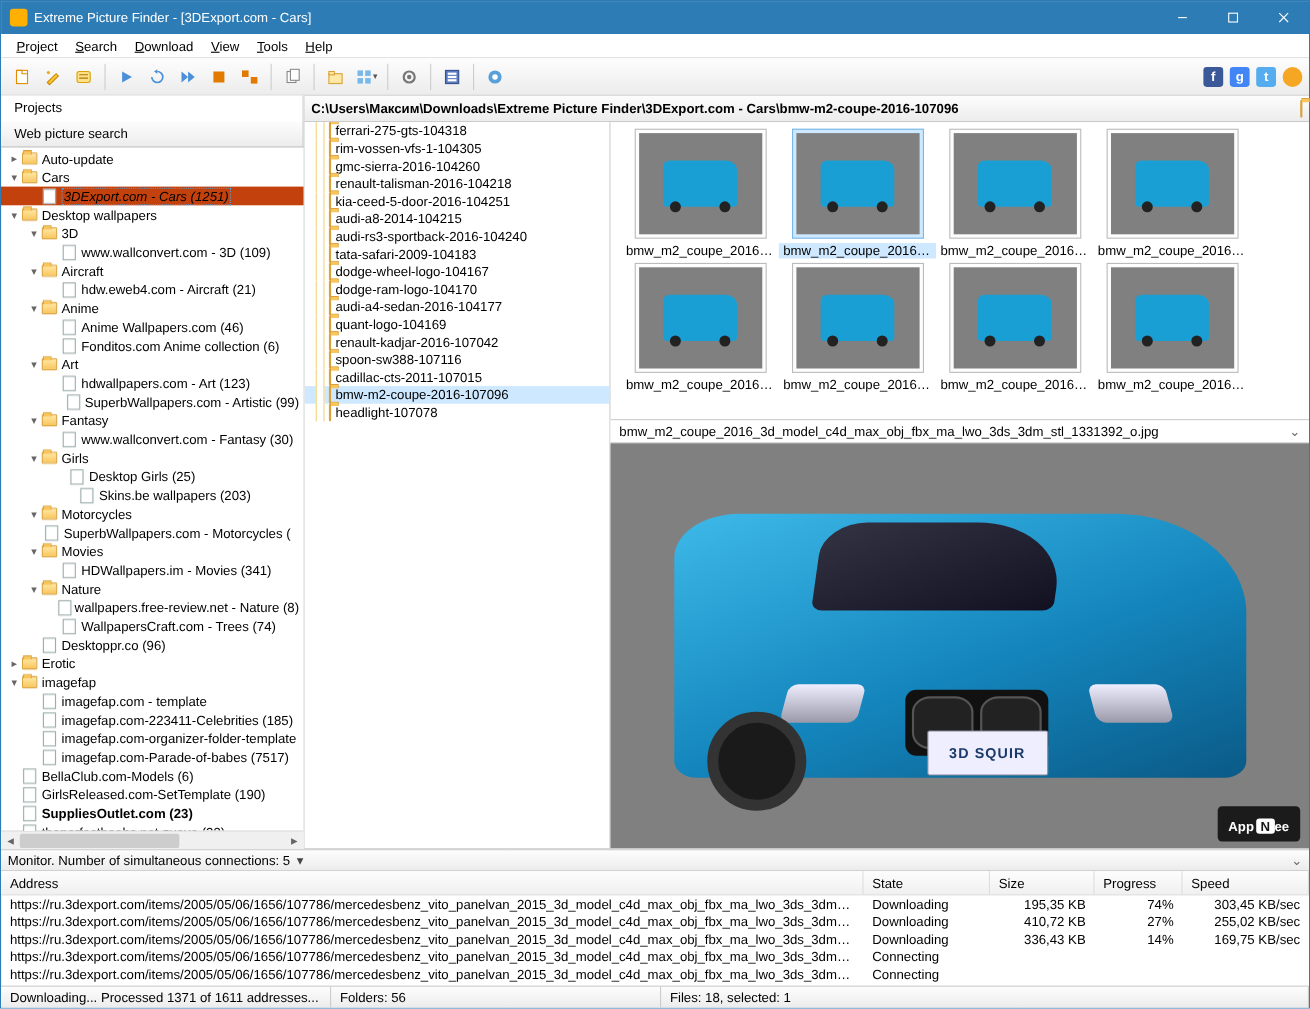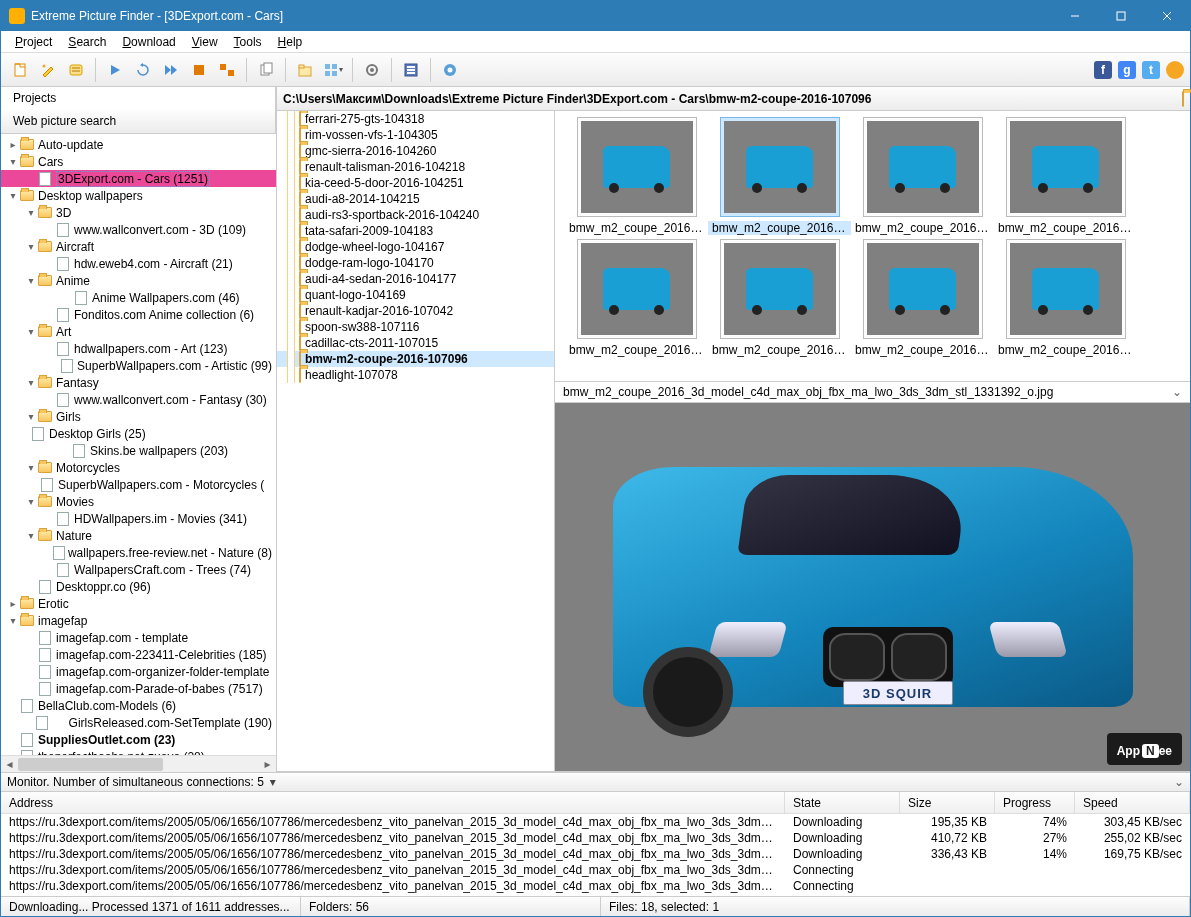--- a/index.html
+++ b/index.html
@@ -21,34 +21,34 @@
 .body { flex: 1; display: flex; min-height: 0; }
 .left { width: 276px; display: flex; flex-direction: column; border-right: 1px solid #ccc; }
 .tabs { display: flex; background: linear-gradient(#fdfdfd,#ececec); border-bottom: 1px solid #ccc; flex-direction: column; }
 .tab { padding: 4px 12px 5px; border-right: 1px solid #ccc; background:#fff; border-bottom:1px solid #fff; margin-bottom:-1px;}
 .tab.inactive { background: linear-gradient(#fdfdfd,#ececec); border-bottom:1px solid #ccc;}
 .tree { flex: 1; overflow: auto; padding: 2px 0; }
 .tn { display: flex; align-items: center; height: 17px; padding-right: 4px; white-space: nowrap; }
 .tn .ex { width: 12px; text-align: center; color: #666; font-size: 10px; cursor: pointer; }
 .tn .fi { width: 16px; height: 14px; margin-right: 3px; display:inline-flex; align-items:center; justify-content:center;}
 .tn .lbl {  }
-.tn.sel { background: #ec4899; }
+.tn.sel { background: #c2410c; font-style: italic; }
 .tn.sel .lbl{ border:1px dotted #5aa0d8; padding:0 1px;}
 .folder-icon{width:14px;height:11px;background:linear-gradient(#ffe9a6,#f9c65e);border:1px solid #d9a23b;border-radius:1px;position:relative;}
 .folder-icon::before{content:"";position:absolute;top:-3px;left:0;width:6px;height:3px;background:#f9c65e;border:1px solid #d9a23b;border-bottom:none;border-radius:1px 1px 0 0;}
 .page-icon{width:12px;height:14px;background:#fff;border:1px solid #9aa;position:relative;}
 .right { flex: 1; display: flex; flex-direction: column; min-width: 0; }
 .addrbar { height: 24px; background: linear-gradient(#fdfdfd,#ececec); display: flex; align-items: center; padding: 0 6px; border-bottom: 1px solid #ccc; font-weight: bold; }
 .addrbar .folder-btn{margin-left:auto;}
 .mid { flex: 1; display: flex; min-height: 0; border-bottom:1px solid #ccc;}
 .folders { width: 278px; border-right: 1px solid #ccc; overflow-y: scroll; background:#fff;}
 .fitem { display: flex; align-items: center; height: 16px; padding-left: 10px; white-space:nowrap;}
 .fitem .bar{width:8px;height:16px;background:#fff;border-left:1px solid #f6d27a;border-right:1px solid #f6d27a;margin-right:4px;}
 .fitem .fic{margin-right:4px;}
-.fitem.sel { background: #cde8ff; font-weight: bold; }
+.fitem.sel { background: #cde8ff; }
 .rightcol{flex:1;display:flex;flex-direction:column;min-width:0;}
 .thumbs { flex:0 0 270px; overflow: auto; padding: 6px 0 0 10px; display:flex; flex-wrap:wrap; align-content:flex-start; gap:0;}
 .th { width: 143px; margin: 0 0 4px 0; }
 .th .box { width: 120px; height: 100px; border: 1px solid #bbb; background: #fdfdfd; display: flex; align-items: center; justify-content: center; margin: 0 auto 4px; padding: 3px; }
 .th.sel .box { background: #cde8ff; border-color: #7ab8e8; }
 .th .img { width: 100%; height: 100%; background: #808080; display:flex; align-items:center; justify-content:center; position:relative;}
 .th .cap { text-align: center; white-space: nowrap; overflow: hidden; text-overflow: ellipsis; padding:0 4px;}
 .th.sel .cap { background: #cde8ff; }
 .car{width:60%;height:45%;background:#1a9fd4;border-radius:6px 10px 4px 4px / 5px 8px 3px 3px;position:relative;}
 .car::before,.car::after{content:"";position:absolute;bottom:-5px;width:10px;height:10px;background:#222;border-radius:50%;}
@@ -58,21 +58,21 @@
 .preview { flex: 1; background: #808080; display: flex; align-items: center; justify-content: center; position: relative; overflow:hidden;}
 .bigcar{width:520px;height:240px;position:relative;}
 .carbody{position:absolute;inset:0;background:linear-gradient(160deg,#3db9e8 0%,#1486bd 55%,#0a5a87 100%);border-radius:60px 120px 20px 20px / 40px 90px 15px 15px;}
 .windshield{position:absolute;top:8px;left:130px;width:220px;height:80px;background:linear-gradient(160deg,#334 0%,#112 100%);border-radius:40px 80px 10px 10px / 30px 60px 8px 8px;transform:skewX(-8deg);}
 .grill{position:absolute;bottom:20px;left:210px;width:130px;height:60px;background:#111;border-radius:10px;display:flex;gap:6px;padding:6px;}
 .grill div{flex:1;background:#222;border-radius:30%;border:2px solid #555;}
 .headl{position:absolute;bottom:50px;width:70px;height:35px;background:linear-gradient(#eef,#99a);border-radius:8px;}
 .headl.l{left:100px;transform:skewX(-15deg);} .headl.r{right:70px;transform:skewX(15deg);}
 .wheel{position:absolute;bottom:-30px;width:90px;height:90px;background:#1a1a1a;border-radius:50%;border:10px solid #333;}
 .wheel.l{left:30px;}
-.plate{position:absolute;bottom:2px;left:230px;width:110px;height:24px;background:#eef;border:1px solid #889;border-radius:2px;display:flex;align-items:center;justify-content:center;font-weight:bold;color:#1a3a6a;font-size:13px;letter-spacing:1px;}
+.plate{position:absolute;bottom:2px;left:230px;width:110px;height:41px;background:#eef;border:1px solid #889;border-radius:2px;display:flex;align-items:center;justify-content:center;font-weight:bold;color:#1a3a6a;font-size:13px;letter-spacing:1px;}
 .badge{position:absolute;bottom:6px;right:8px;background:#1b1b1b;color:#fff;font-weight:bold;font-size:22px;padding:2px 10px 4px;border-radius:4px;}
 .badge .n{background:#fff;color:#1b1b1b;padding:0 4px;border-radius:3px;margin-left:2px;}
 .monitor-hdr{height:20px;background:linear-gradient(#fdfdfd,#ececec);border-top:1px solid #ccc;border-bottom:1px solid #ccc;display:flex;align-items:center;padding:0 6px;}
 .monitor-hdr .dd{margin-left:6px;color:#444;} .monitor-hdr .exp{margin-left:auto;color:#666;}
 .dl-header{display:flex;border-bottom:1px solid #ddd;background:linear-gradient(#fdfdfd,#f0f0f0);height:22px;align-items:center;}
 .dl-header div{padding:0 8px;border-right:1px solid #ddd;height:100%;display:flex;align-items:center;}
 .dl-rows{height:82px;overflow:hidden;}
 .dl-row{display:flex;height:16px;align-items:center;}
 .dl-row div{padding:0 8px;overflow:hidden;white-space:nowrap;text-overflow:ellipsis;}
 .c-addr{flex:1;min-width:0;} .c-state{width:115px;} .c-size{width:95px;text-align:right;} .c-prog{width:80px;text-align:right;} .c-speed{width:115px;text-align:right;}
@@ -286,21 +286,21 @@
             </span>
             <span class="lbl">hdw.eweb4.com - Aircraft (21)</span>
           </div>
           <div class="tn" style="padding-left: 24px;">
             <span class="ex">▾</span>
             <span class="fi">
               <span class="folder-icon"></span>
             </span>
             <span class="lbl">Anime</span>
           </div>
-          <div class="tn" style="padding-left: 60px;">
+          <div class="tn" style="padding-left: 42px;">
             <span class="ex"></span>
             <span class="fi">
               <span class="page-icon"></span>
             </span>
             <span class="lbl">Anime Wallpapers.com (46)</span>
           </div>
           <div class="tn" style="padding-left: 42px;">
             <span class="ex"></span>
             <span class="fi">
               <span class="page-icon"></span>
@@ -342,21 +342,21 @@
             </span>
             <span class="lbl">www.wallconvert.com - Fantasy (30)</span>
           </div>
           <div class="tn" style="padding-left: 24px;">
             <span class="ex">▾</span>
             <span class="fi">
               <span class="folder-icon"></span>
             </span>
             <span class="lbl">Girls</span>
           </div>
-          <div class="tn" style="padding-left: 17px;">
+          <div class="tn" style="padding-left: 17px; margin-left: 32px;">
             <span class="ex"></span>
             <span class="fi">
               <span class="page-icon"></span>
             </span>
             <span class="lbl">Desktop Girls (25)</span>
           </div>
           <div class="tn" style="padding-left: 58px;">
             <span class="ex"></span>
             <span class="fi">
               <span class="page-icon"></span>
@@ -461,21 +461,21 @@
             </span>
             <span class="lbl">imagefap.com-Parade-of-babes (7517)</span>
           </div>
           <div class="tn" style="padding-left: 6px;">
             <span class="ex"></span>
             <span class="fi">
               <span class="page-icon"></span>
             </span>
             <span class="lbl">BellaClub.com-Models (6)</span>
           </div>
-          <div class="tn" style="padding-left: 6px; justify-content: space-between;">
+          <div class="tn" style="padding-left: 6px;">
             <span class="ex"></span>
             <span class="fi">
               <span class="page-icon"></span>
             </span>
             <span class="lbl">GirlsReleased.com-SetTemplate (190)</span>
           </div>
           <div class="tn" style="padding-left: 6px; font-weight: bold;">
             <span class="ex"></span>
             <span class="fi">
               <span class="page-icon"></span>

